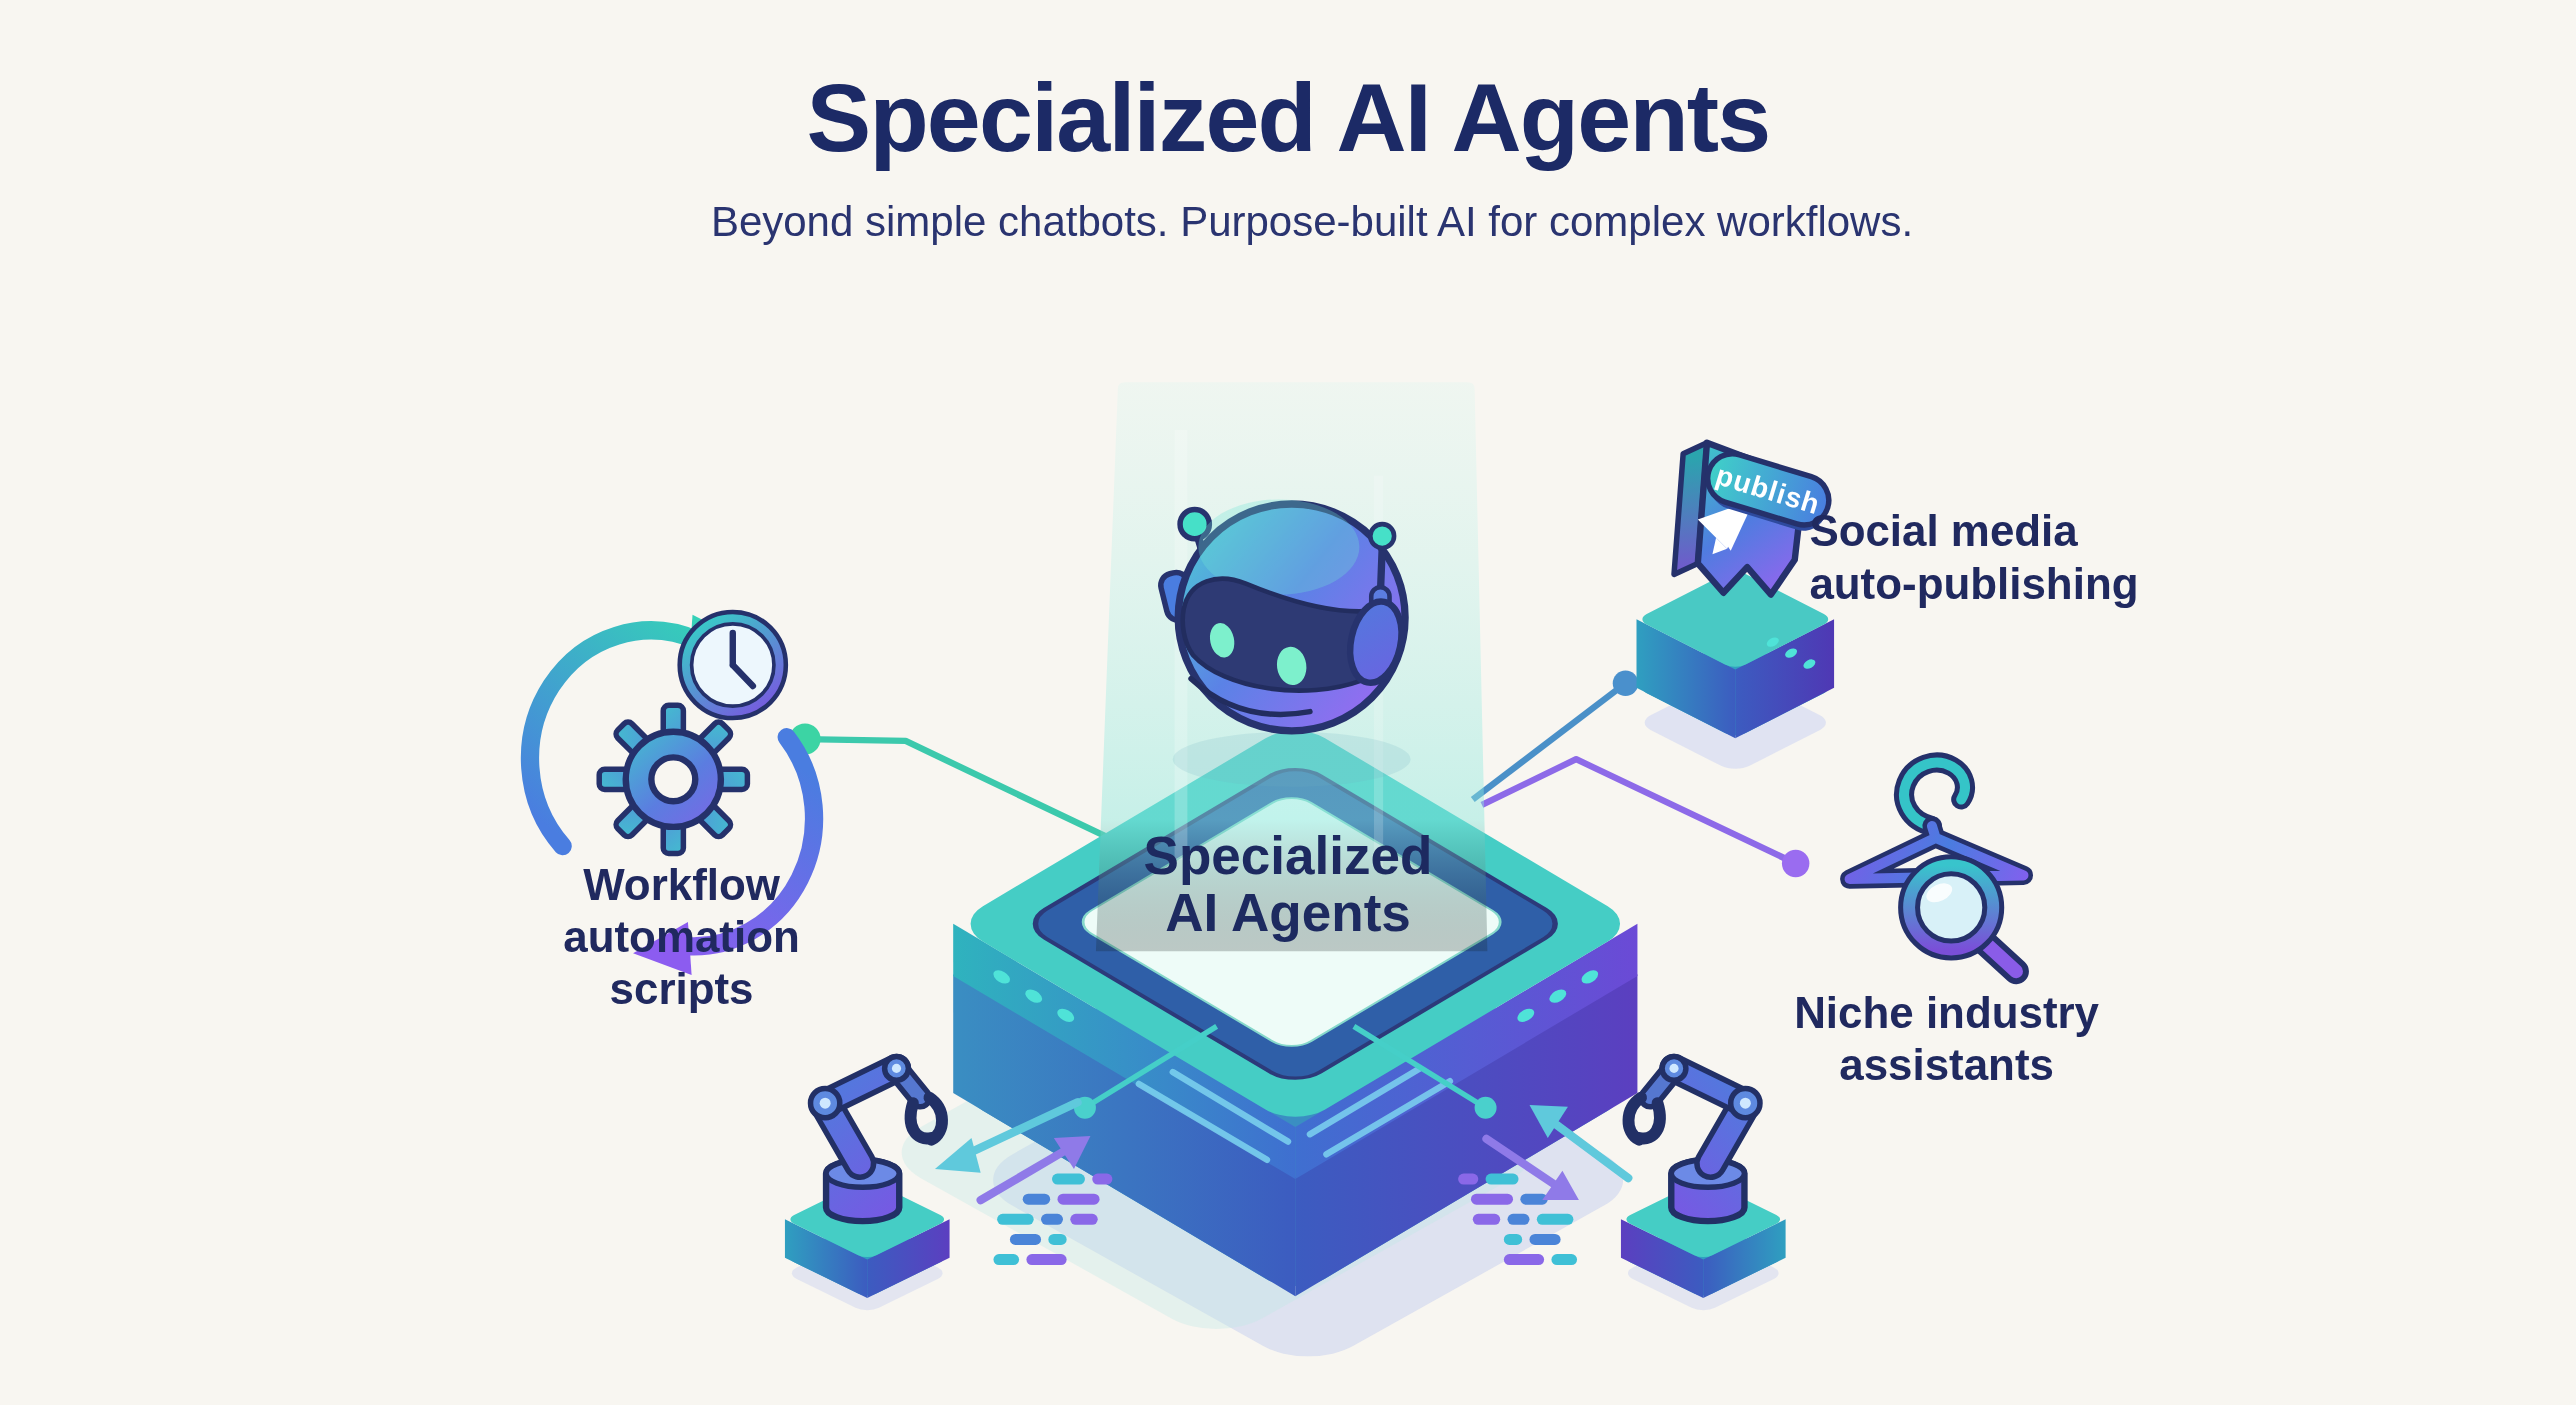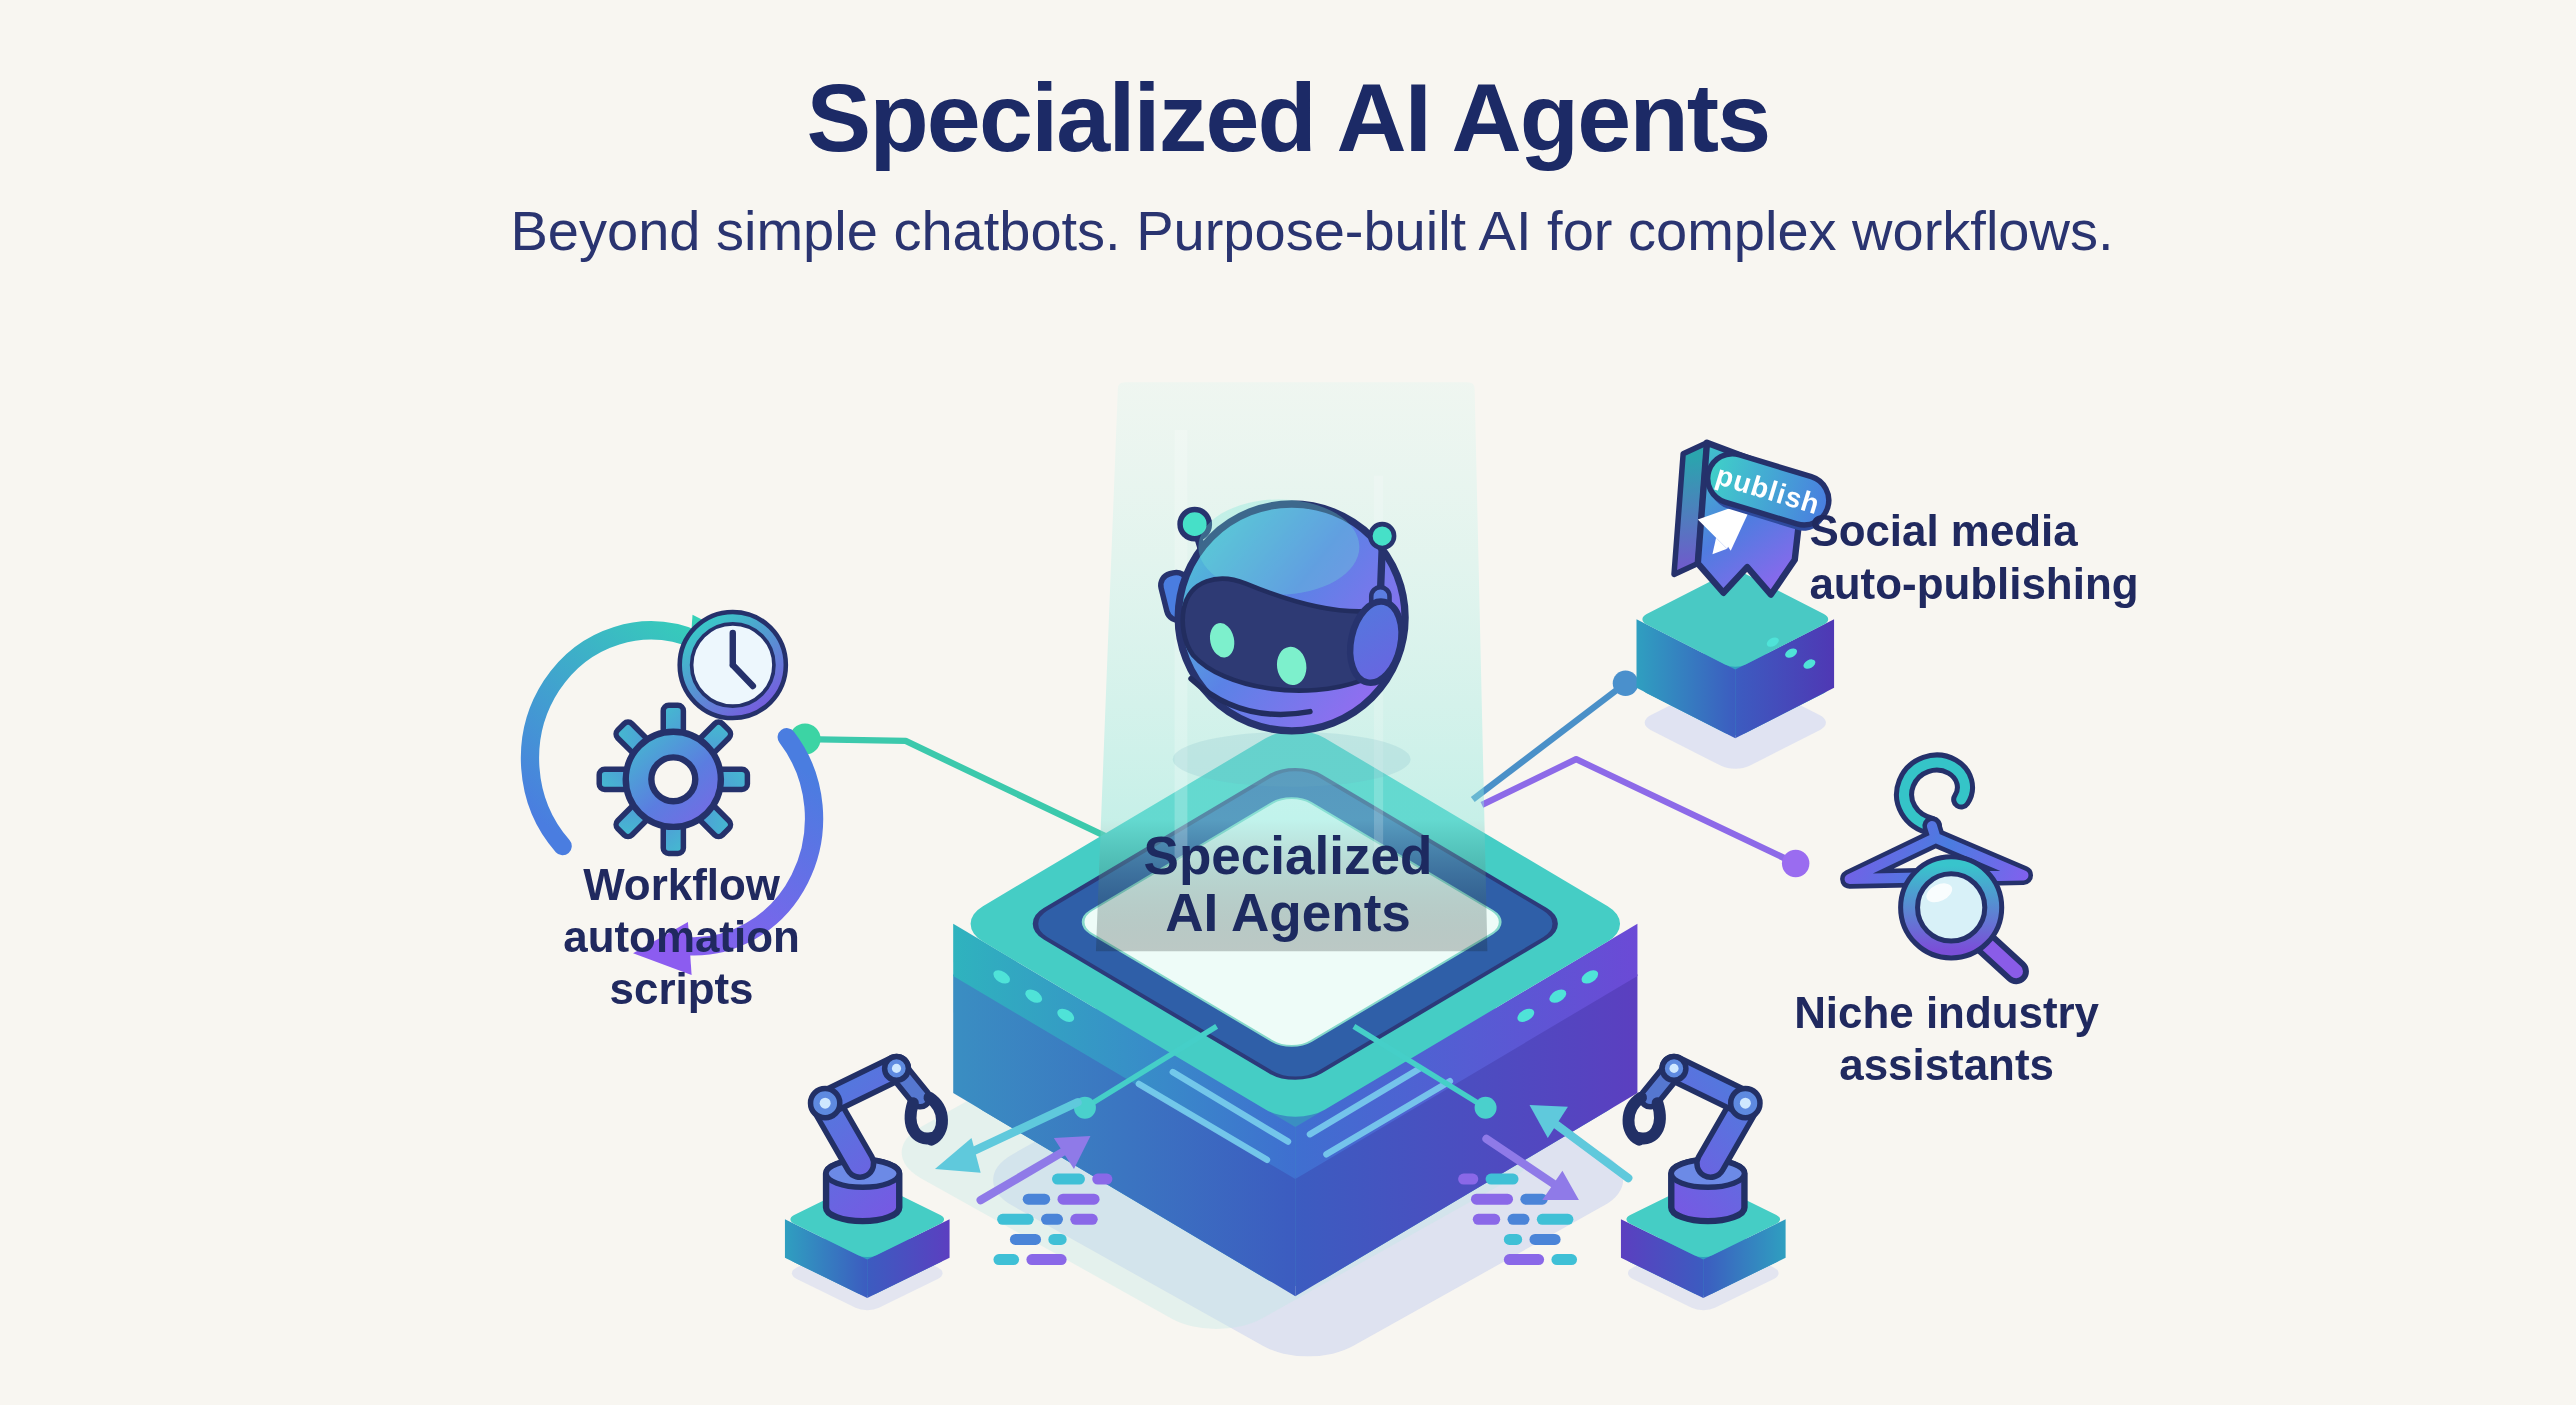--- a/index.html
+++ b/index.html
@@ -1,20 +1,20 @@
 <!DOCTYPE html>
 <html style="font-size:14.6px"><head>
 <meta charset="utf-8">
 <style>
   html,body{margin:0;padding:0;width:2576px;height:1405px;background:#f8f6f1;overflow:hidden;
     font-family:"Liberation Sans",sans-serif;}
   .canvas{position:relative;width:2576px;height:1405px;}
   header{position:absolute;top:13px;left:0;width:100%;text-align:center;z-index:3;}
   h1{margin:49px 0 0 0;font-size:97px;font-weight:700;letter-spacing:-1.8px;color:#1c2a66;}
-  .subtitle{margin:24px 0 0 0;font-size:56px;font-weight:400;color:#2a3470;padding-left:48px;}
+  .subtitle{margin:24px 0 0 0;font-size:42px;font-weight:400;color:#2a3470;padding-left:48px;}
   svg.scene{position:absolute;top:0;left:0;width:2576px;height:1405px;z-index:1;}
   text.feature{font-size:48px;font-weight:700;fill:#20295f;}
   text.platform{font-size:58px;font-weight:700;fill:#1d2a60;}
   text.pill{font-size:31px;font-weight:700;fill:#ffffff;letter-spacing:1px;}
 </style>
 </head>
 <body>
 
 <div class="canvas">
 

